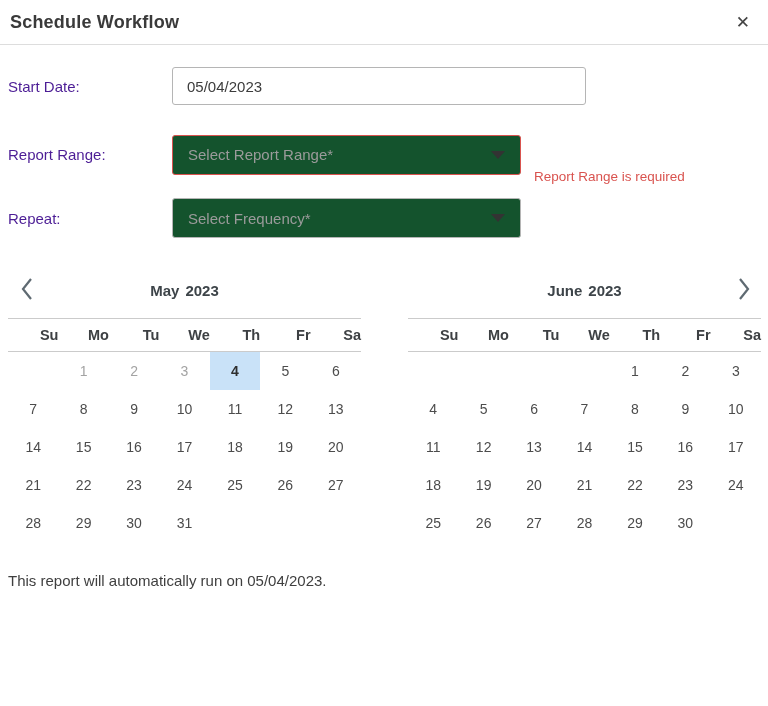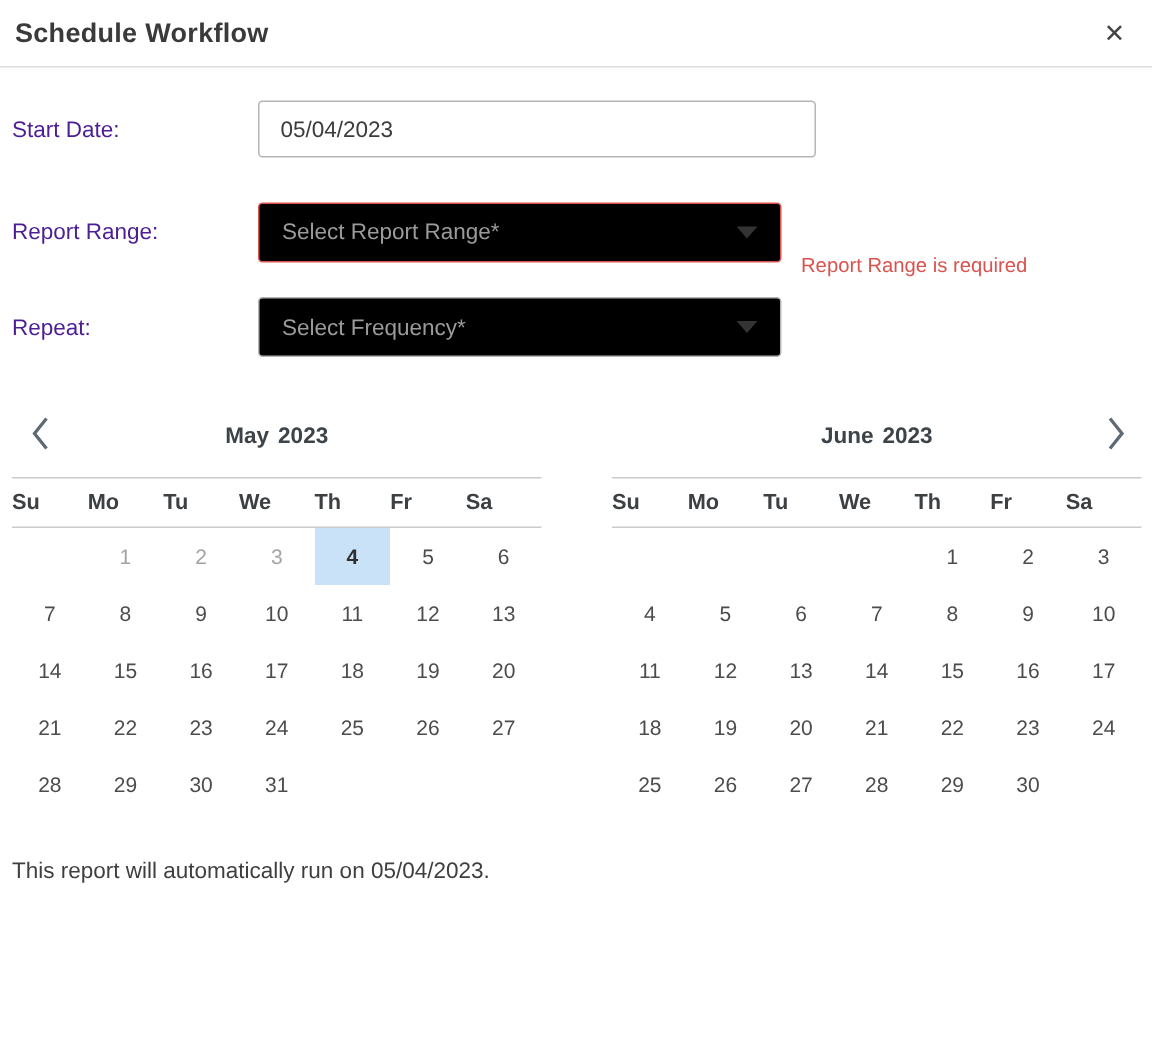--- a/index.html
+++ b/index.html
@@ -38,30 +38,30 @@
   .summary-col.c2 .summary-value { max-width: 228px; }
 
   
   .form-area { padding-left: 8px; }
   .form-row { display: flex; align-items: center; }
   .form-row.r1 { margin-top: 22px; }
   .form-row.r2 { margin-top: 20px; }
   .form-row.r3 { margin-top: 14px; }
   .form-label { width: 164px; font-size: 15px; color: #4c1d95; }
   .text-input {
-    width: 372px; height: 38px;
+    width: 414px; height: 38px;
     border: 1px solid #b5b5b5; border-radius: 3px;
     font-family: inherit; font-size: 15px; color: #3c3c3c;
     padding: 3px 14px; background: #fff;
   }
   .dropdown {
     width: 349px; height: 40px;
     border: 1px solid #b5b5b5; border-radius: 3px;
     display: flex; align-items: center; justify-content: space-between;
-    padding: 0 15px; background: #000000; cursor: pointer;
+    padding: 0 15px; background: #14532d; cursor: pointer;
   }
   .dropdown.error { border: 1px solid #d9534f; }
   .dropdown .placeholder { font-size: 15px; color: #9b9b9b; }
   .caret-down {
     width: 0; height: 0;
     border-left: 7px solid transparent; border-right: 7px solid transparent;
     border-top: 8px solid #333;
   }
   .error-text { margin-left: 13px; font-size: 13.5px; color: #d9534f; margin-top: 44px; }
 
@@ -80,21 +80,21 @@
   }
   .nav-btn { background: none; border: none; cursor: pointer; padding: 0; position: absolute; top: 2px; }
   .nav-btn.prev { left: 10px; }
   .nav-btn.next { right: 8px; }
   .day-names {
     margin-top: 12px;
     display: grid; grid-template-columns: repeat(7, 1fr);
     border-top: 1px solid #cbcbcb; border-bottom: 1px solid #cbcbcb;
     padding: 8px 0;
   }
-  .day-name { text-align: left; font-size: 14.5px; font-weight: 700; color: #3d4043; }
+  .day-name { text-align: right; font-size: 14.5px; font-weight: 700; color: #3d4043; }
   .weeks { display: grid; grid-template-columns: repeat(7, 1fr); }
   .day-cell {
     height: 38px; display: flex; align-items: center; justify-content: center;
     font-size: 14px; color: #4c4c4c; cursor: pointer;
   }
   .day-cell.empty { cursor: default; }
   .day-cell.muted { color: #a3a3a3; }
   .day-cell.selected { background: #c9e2f8; font-weight: 700; color: #2f2f2f; }
 
   

